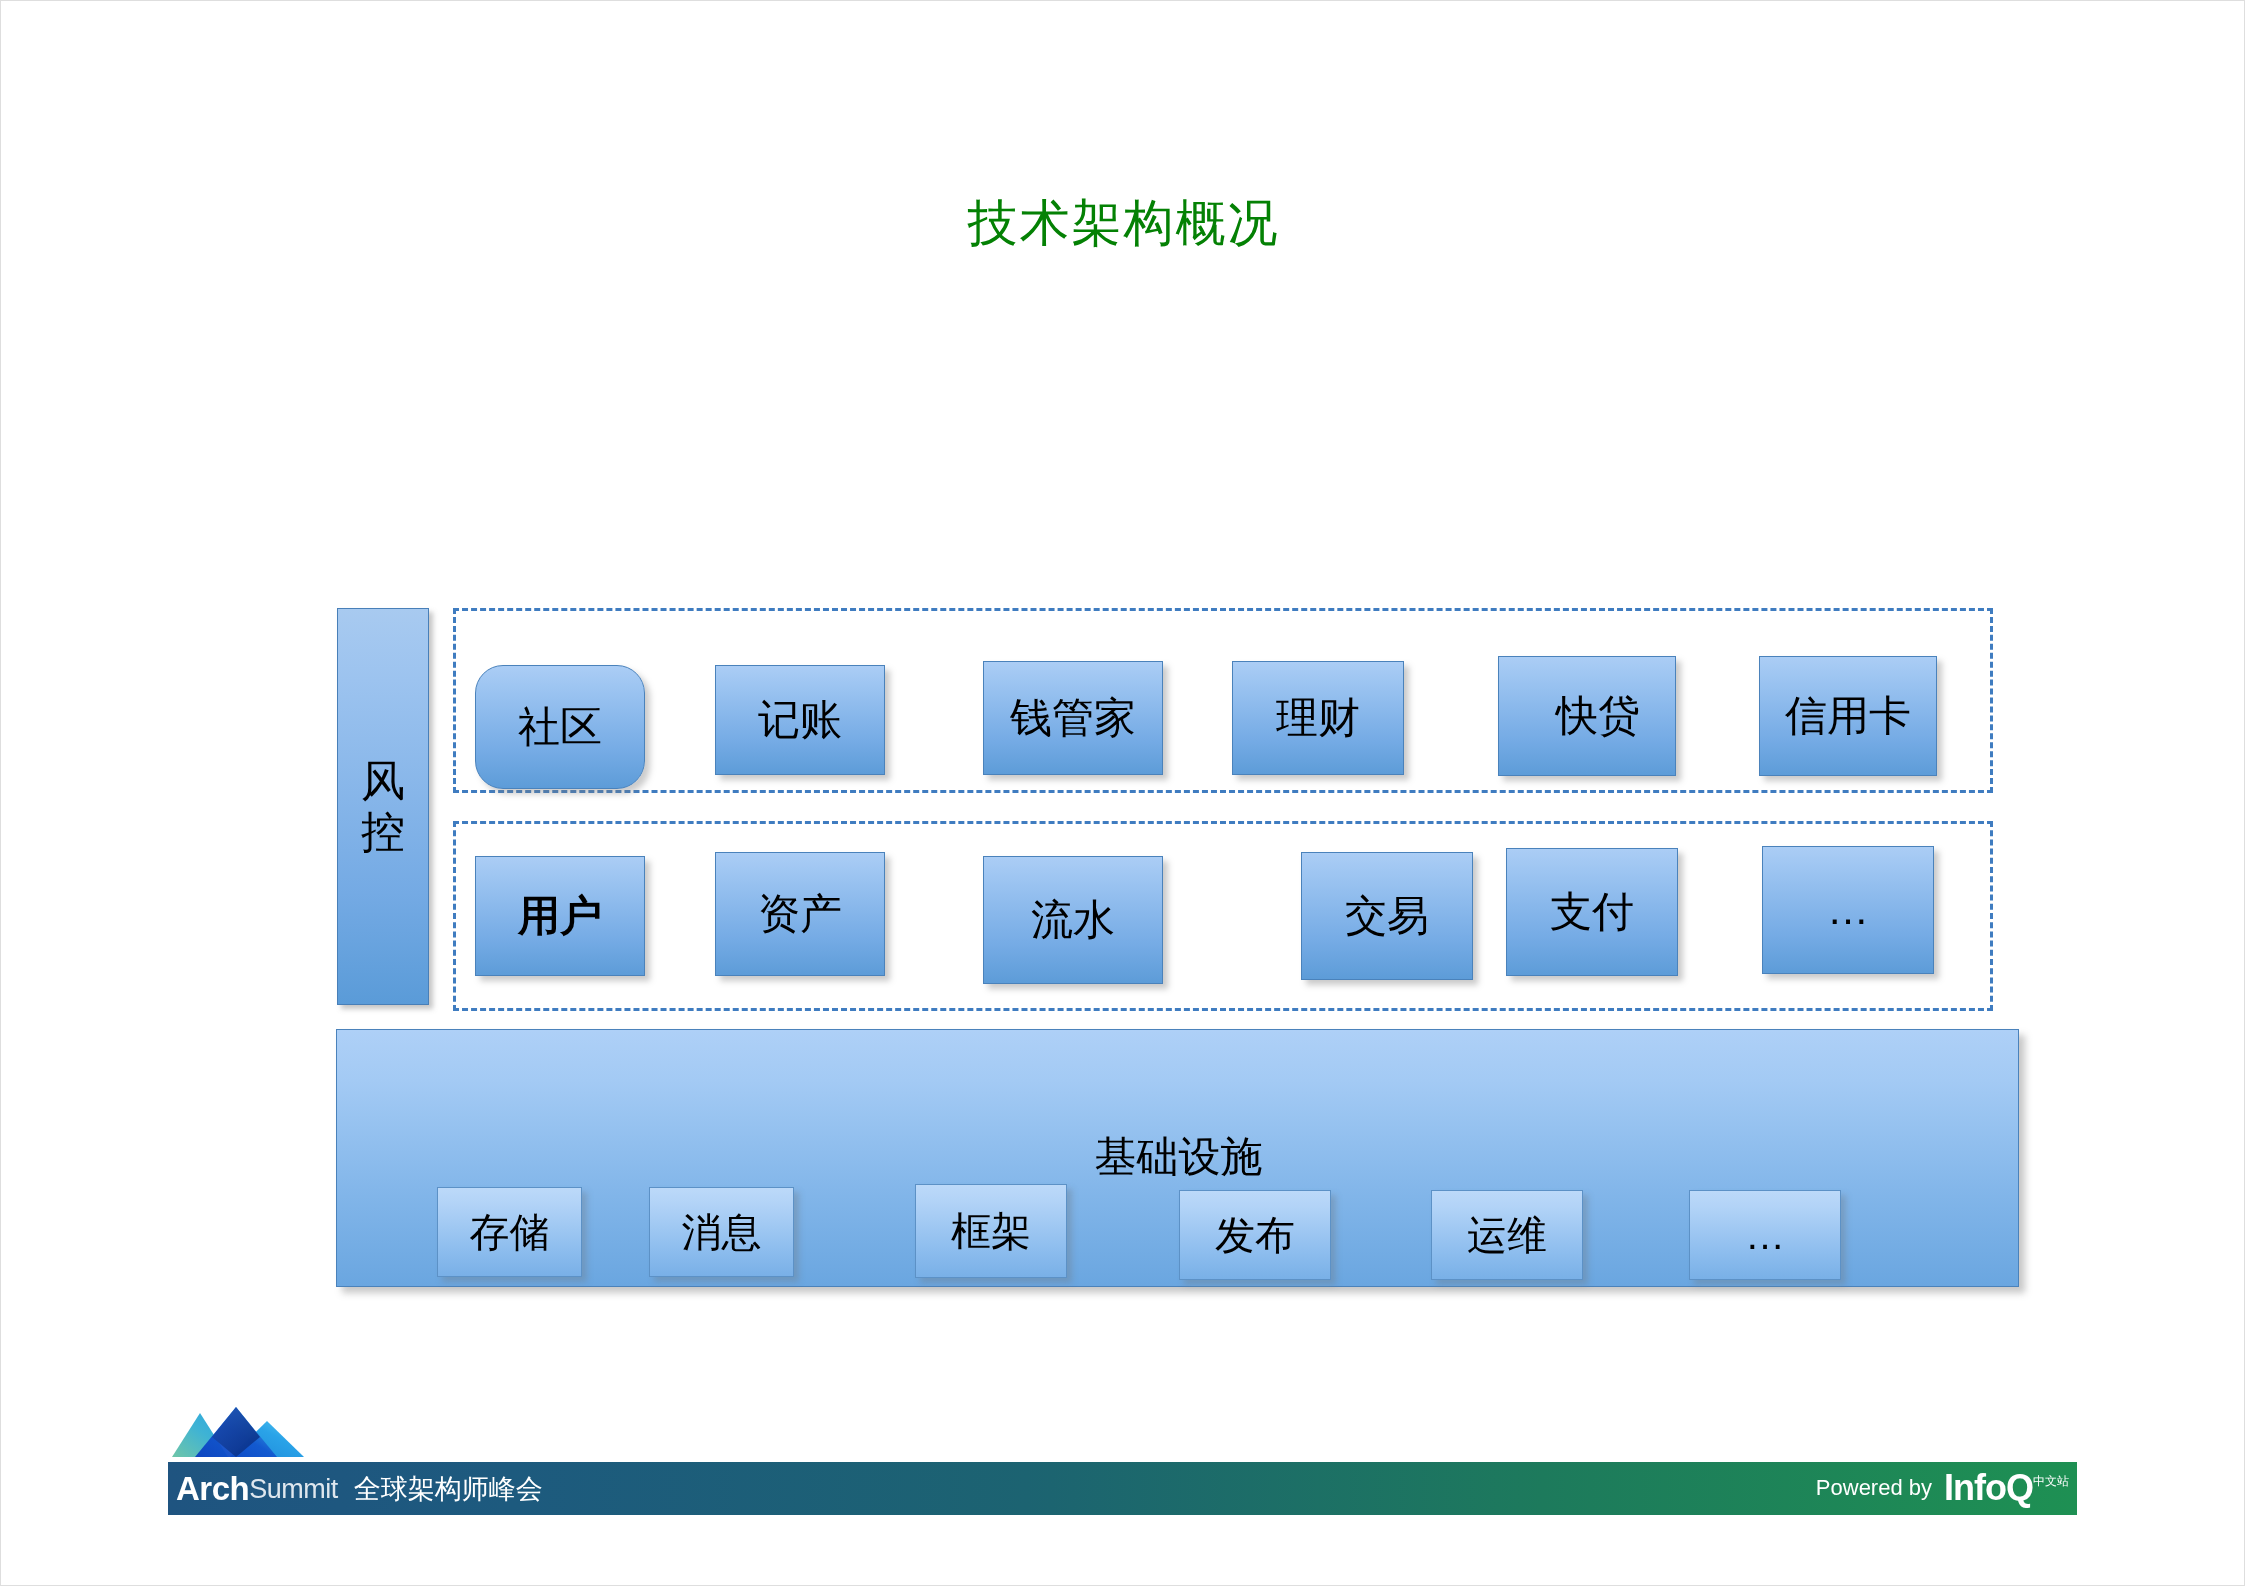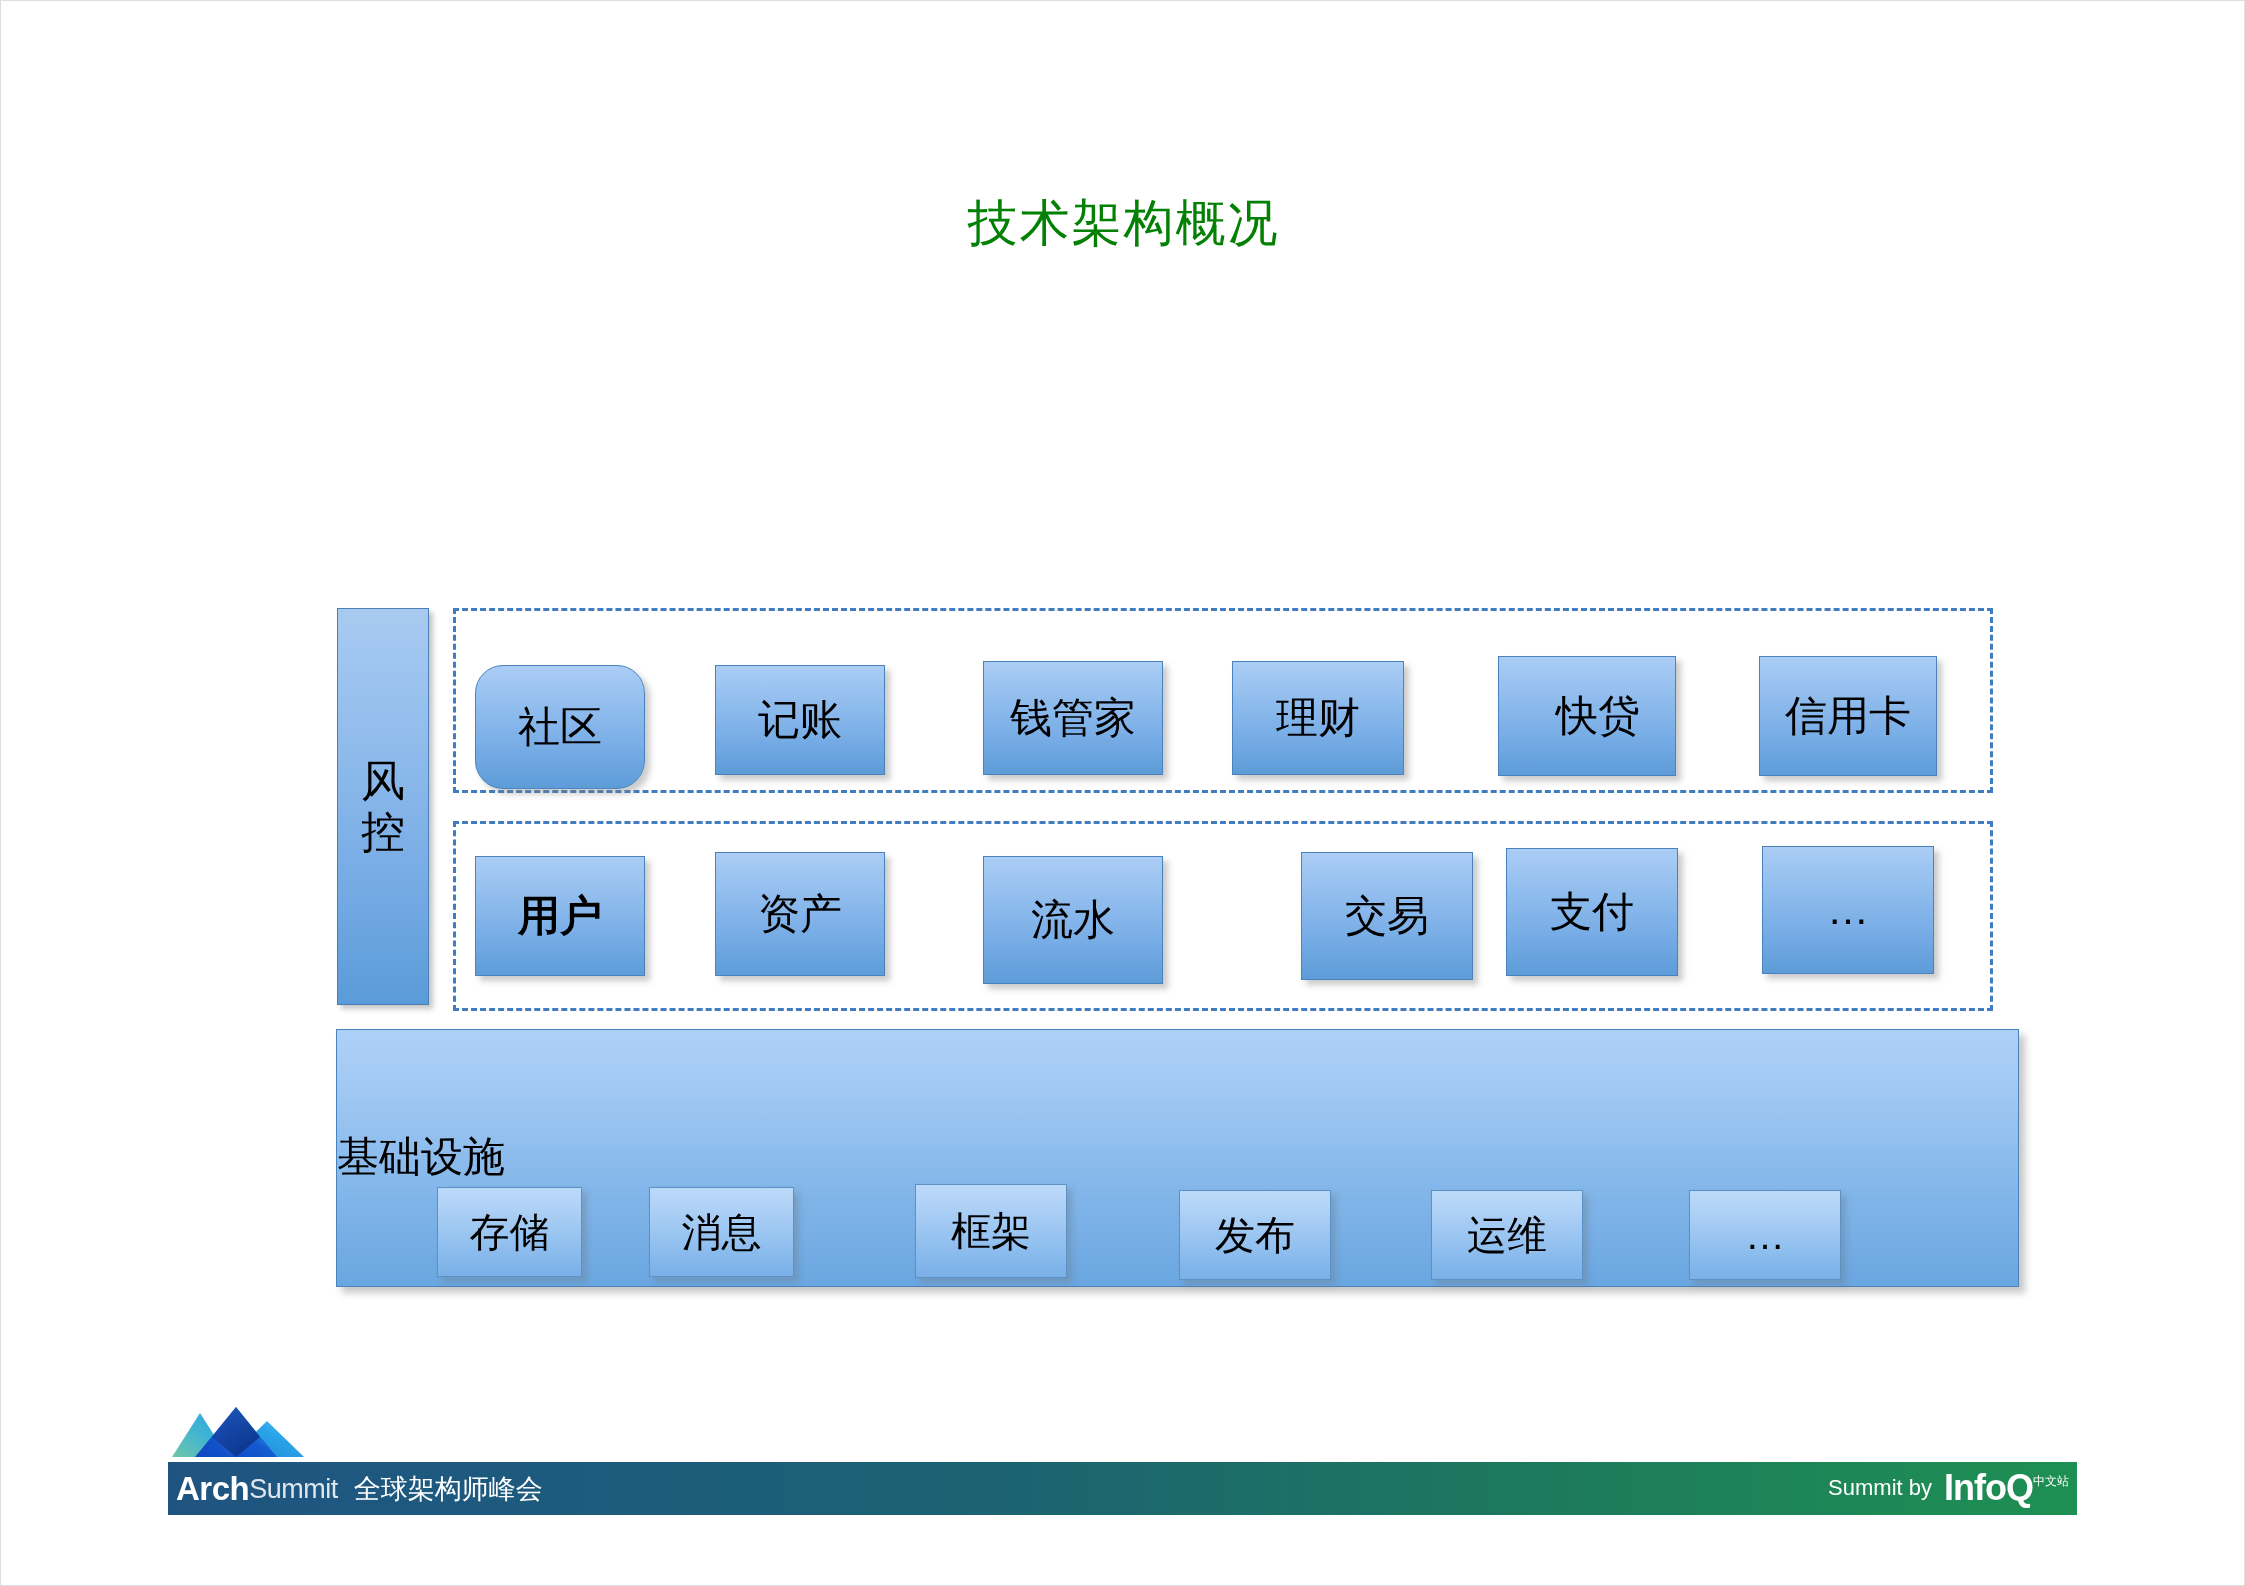--- a/index.html
+++ b/index.html
@@ -100,21 +100,21 @@
     background: linear-gradient(to bottom, #aed0f7 0%, #a3caf4 20%, #81b5e9 65%, #6aa6e0 100%);
     border: 1px solid #4a82bb;
     box-shadow: 6px 6px 7px rgba(125,125,125,0.42);
     box-sizing: border-box;
   }
   #infra-title {
     position: absolute;
     left: 0;
     top: 106px;
     width: 1683px;
-    text-align: left;
+    text-align: center;
     font-size: 42px;
     color: #000000;
     line-height: 1;
     white-space: nowrap;
   }
 
   
   .infra-tile {
     position: absolute;
     background: linear-gradient(to bottom, #bcd9f9 0%, #b2d3f7 18%, #8dbdee 70%, #79b0e7 100%);
@@ -309,18 +309,18 @@
     </svg>
   </div>
 
   <div id="footer-brand">
     <span class="arch">Arch</span>
     <span class="summit">Summit</span>
     <span class="cn">全球架构师峰会</span>
   </div>
 
   <div id="footer-powered">
-    <span class="powered-label">Summit by</span>
+    <span class="powered-label">Powered by</span>
     <span class="infoq">InfoQ</span>
     <span class="infoq-tm">中文站</span>
   </div>
 
 </div>
 
 </body></html>

